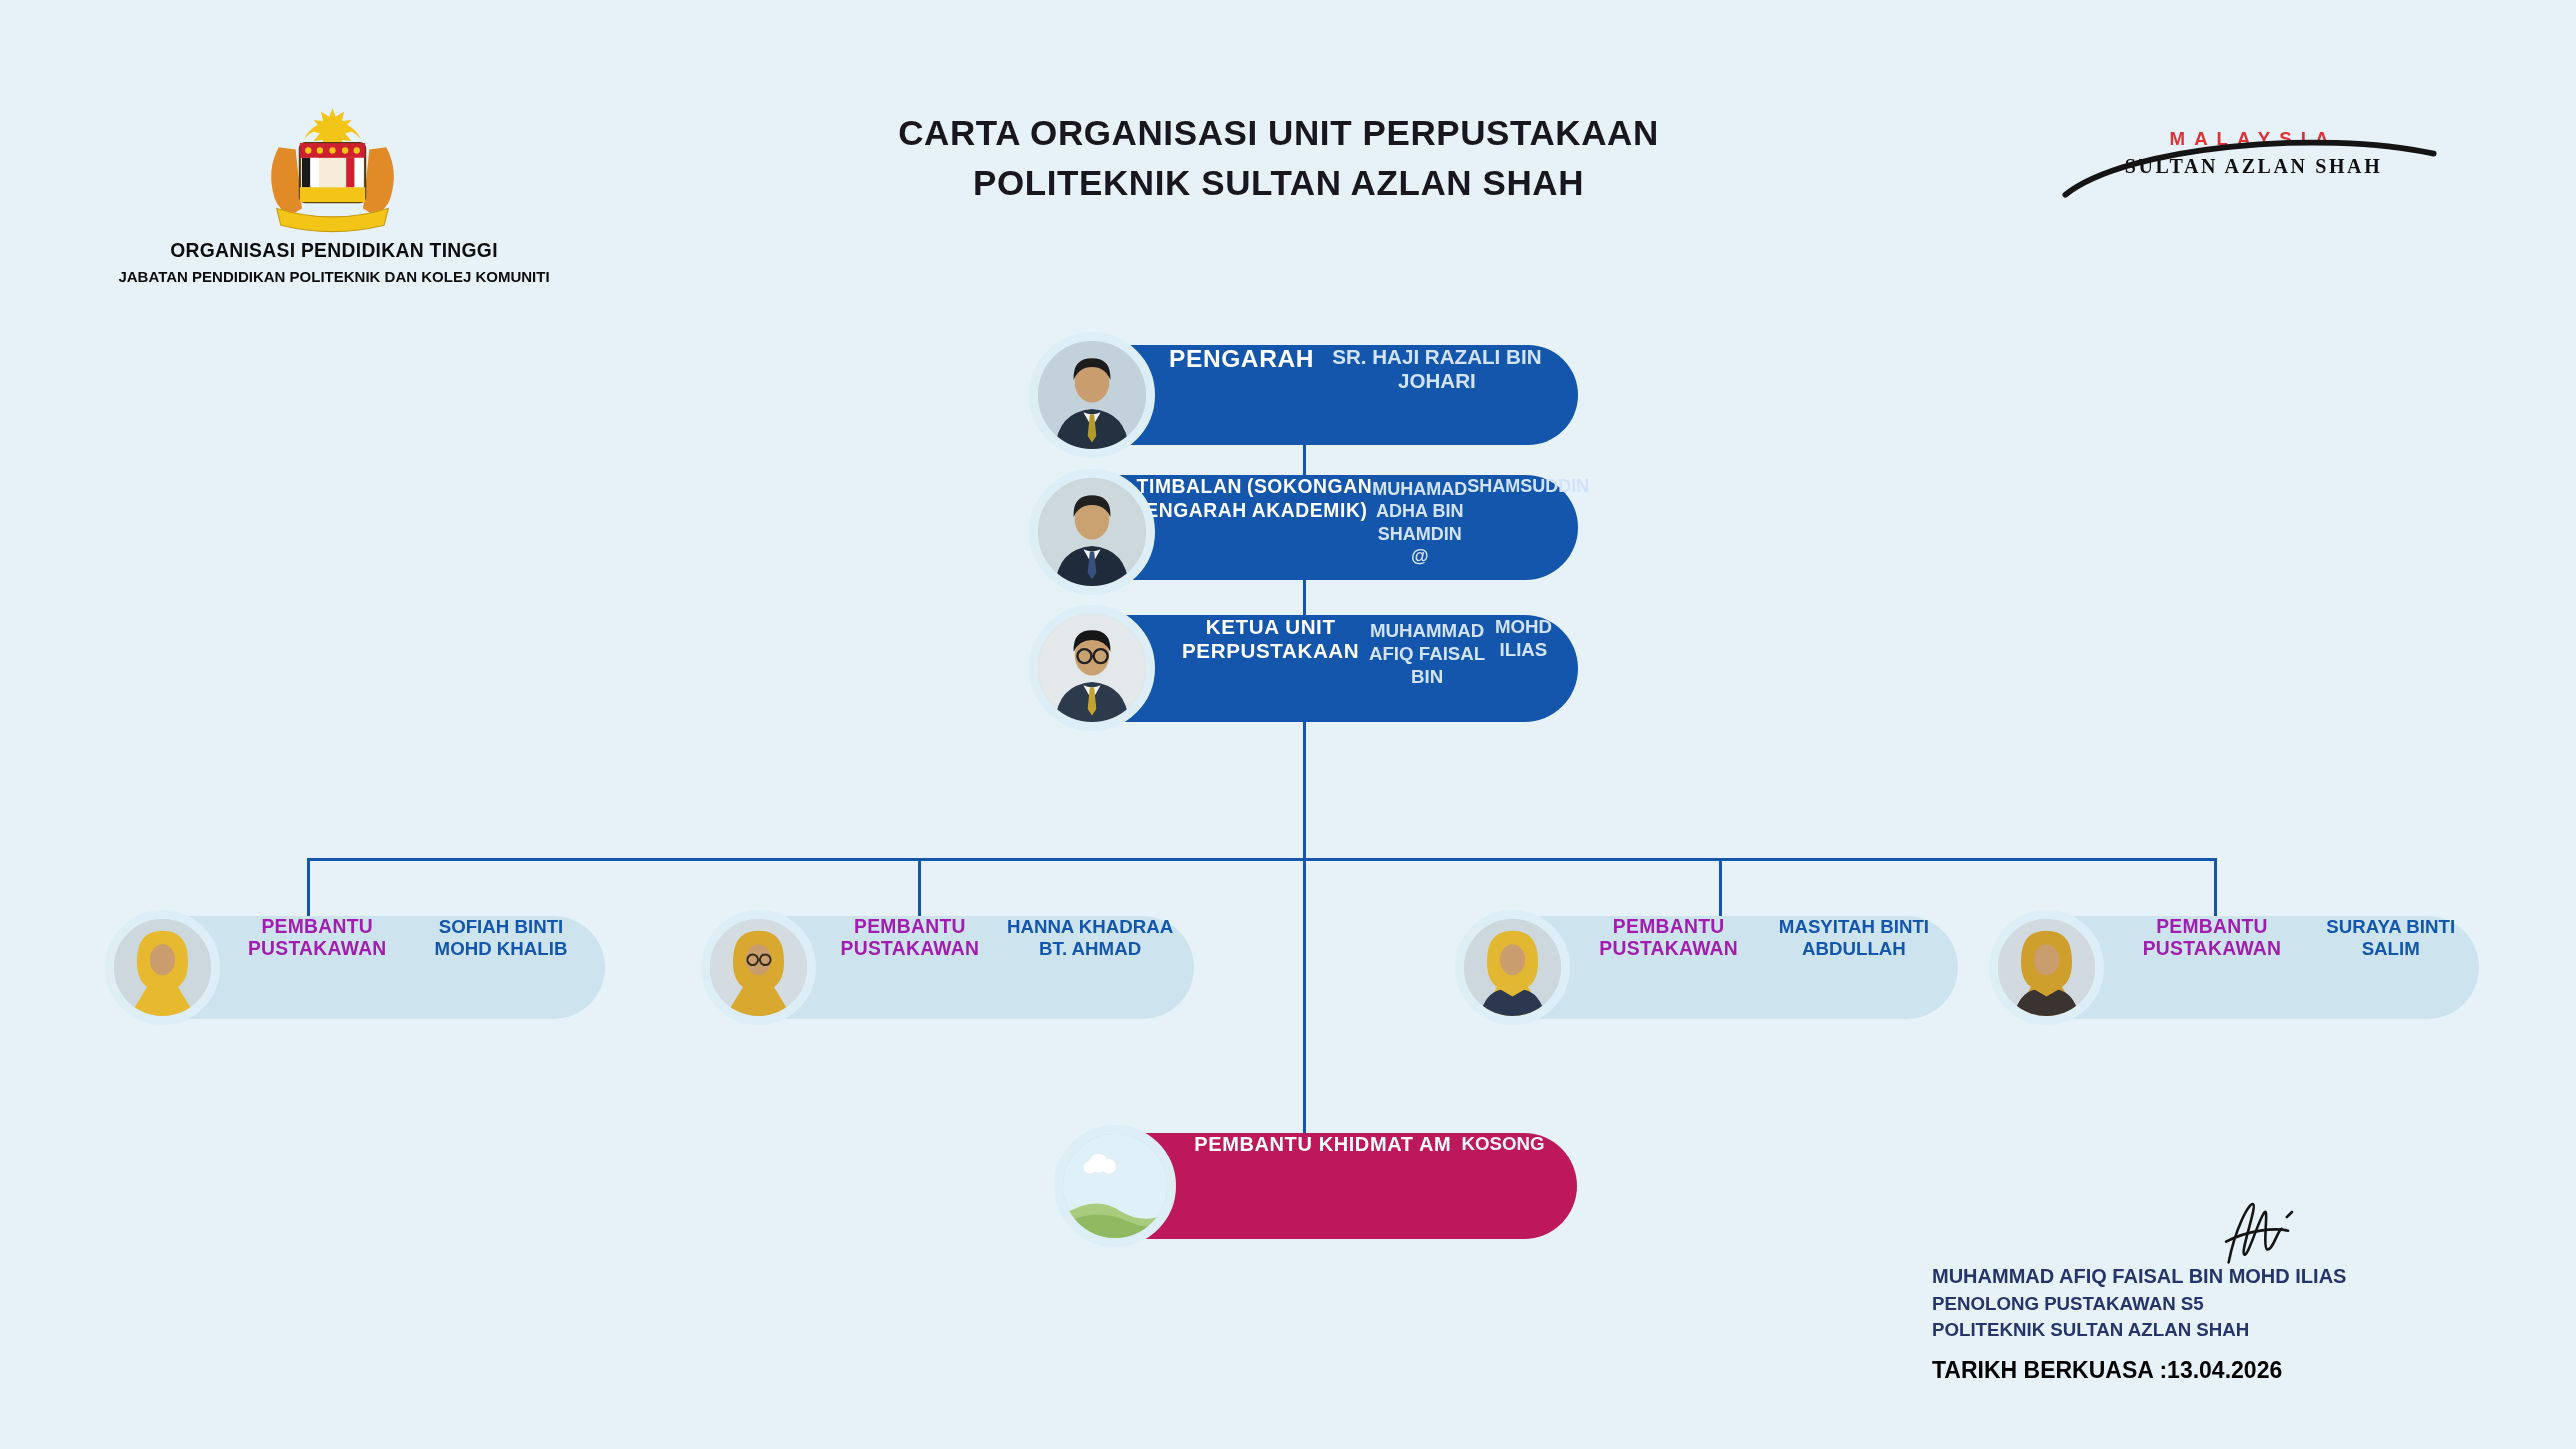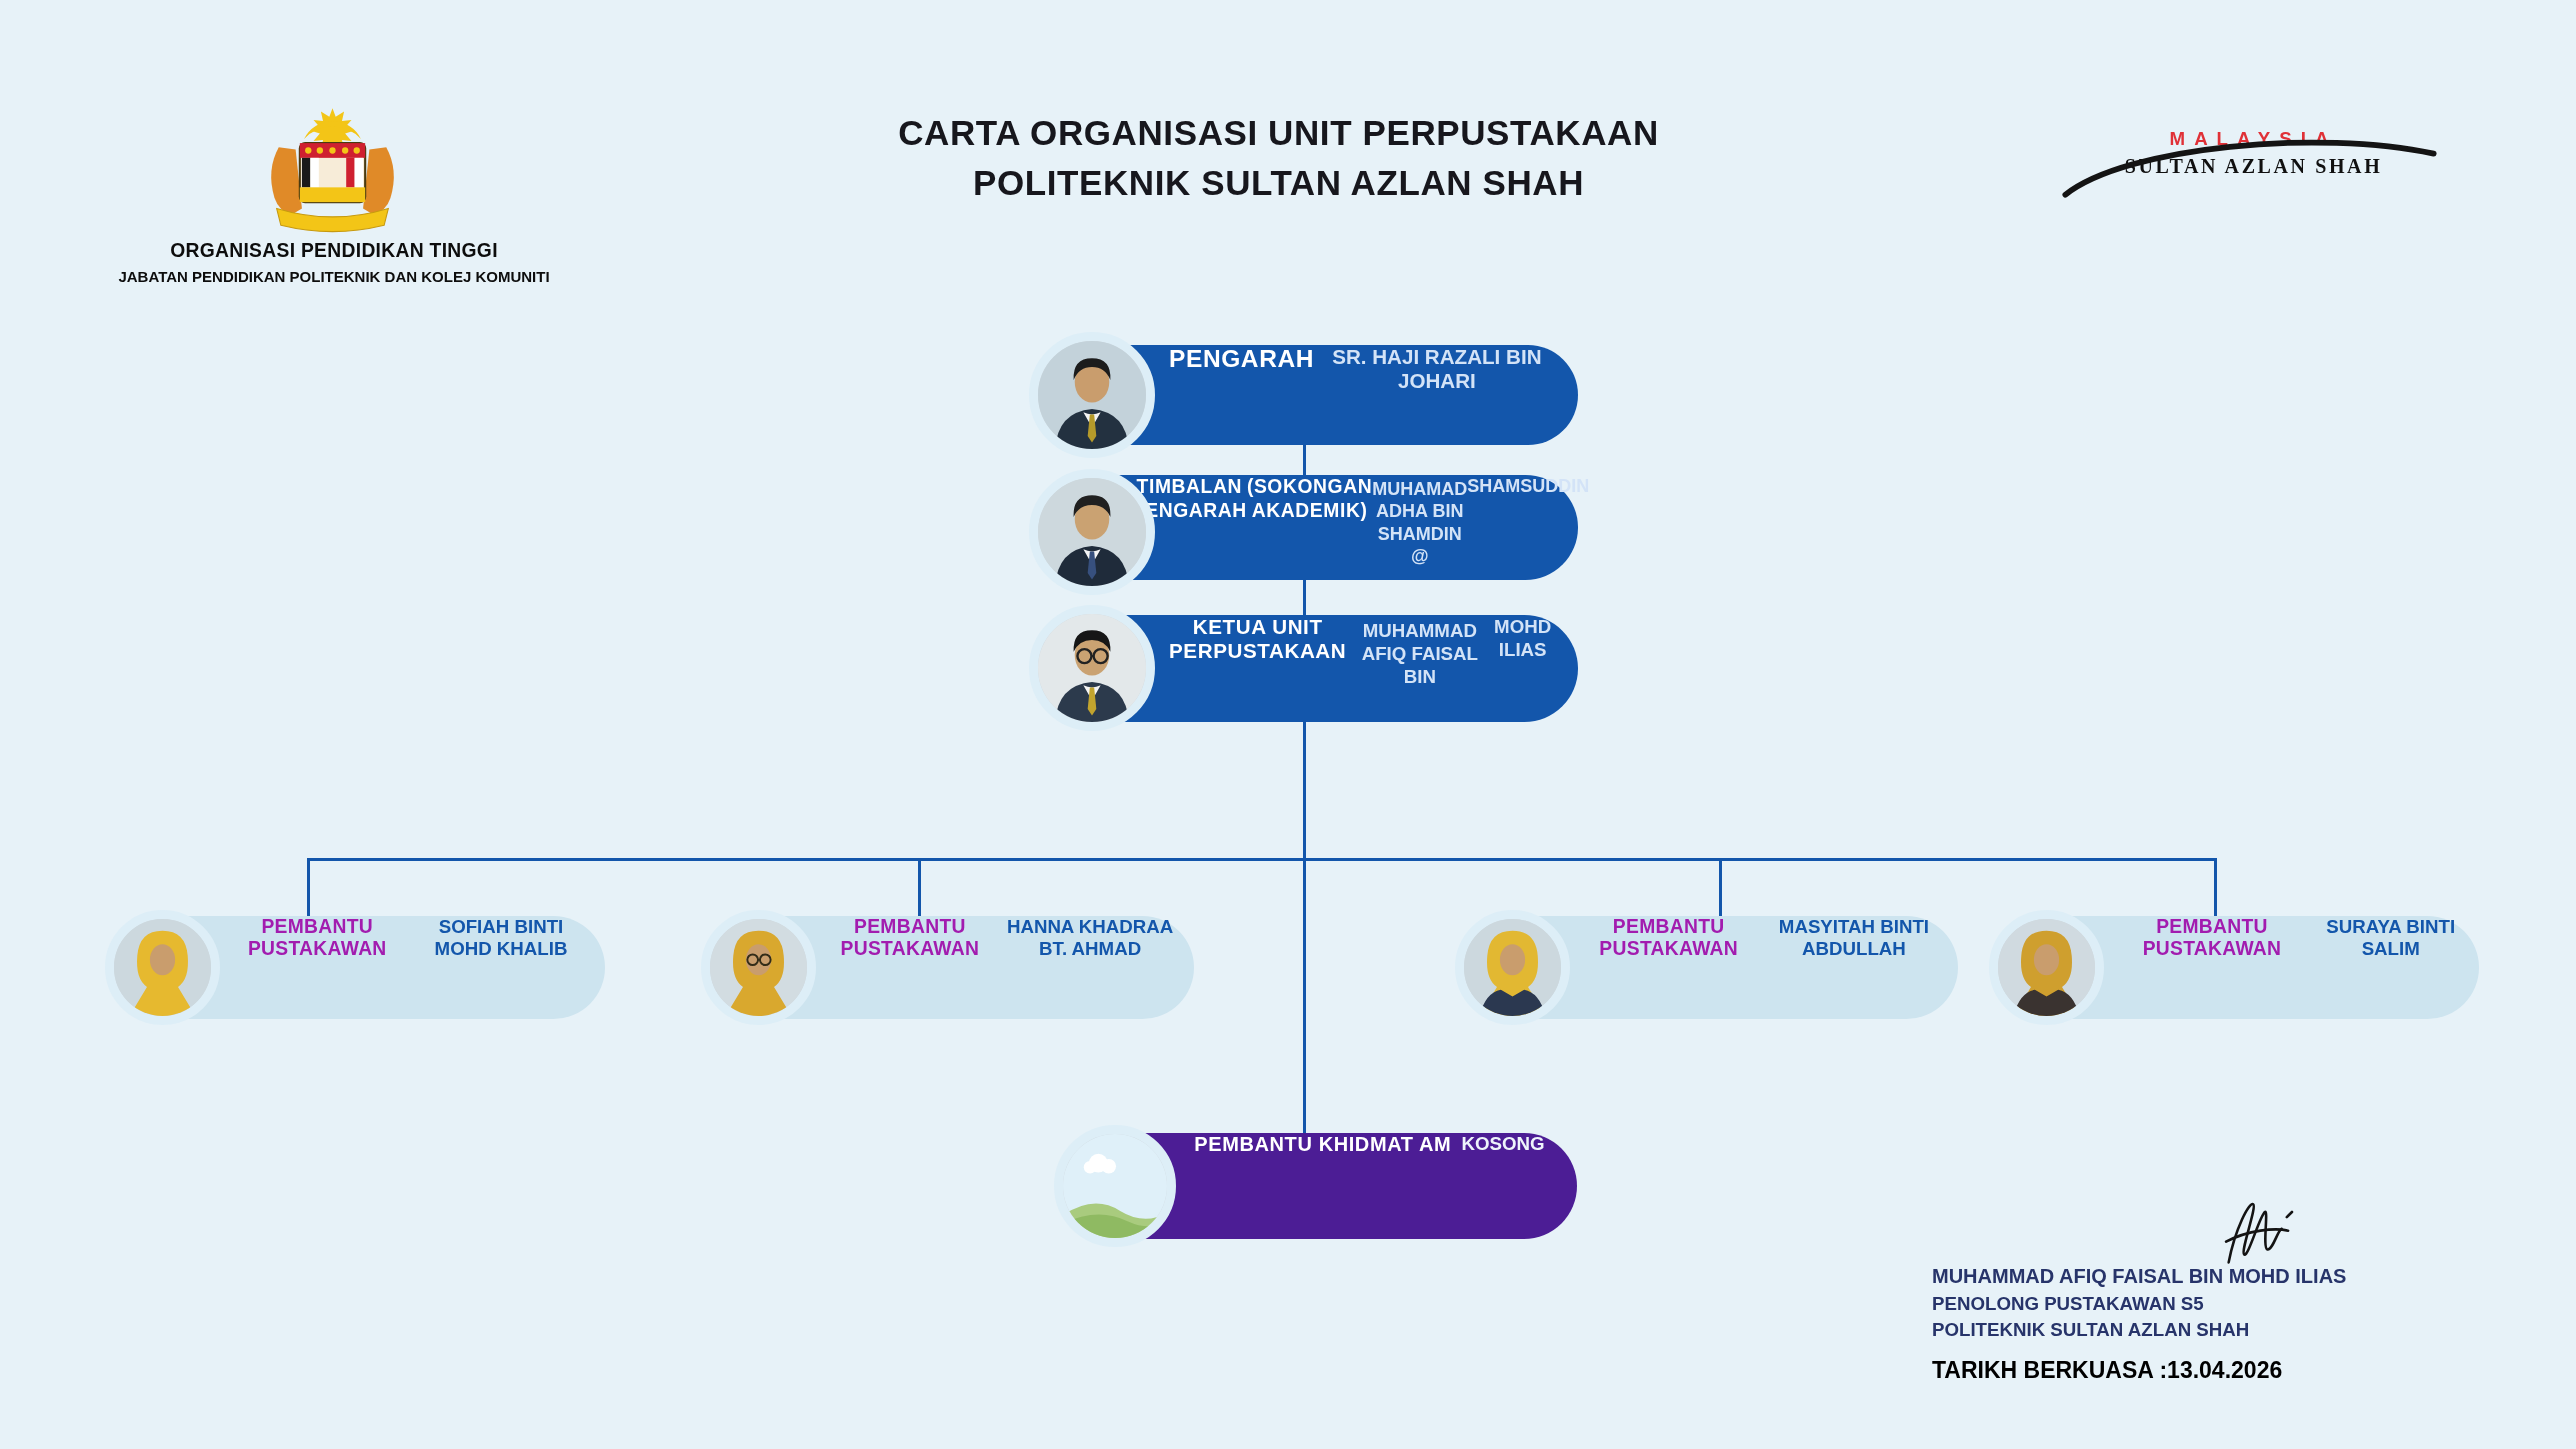--- a/index.html
+++ b/index.html
@@ -27,21 +27,21 @@
   #brand .malaysia { font-size:18.7px; font-weight:600; letter-spacing:9px; color:#e03137; margin-top:0; }
   #brand .school { font-family:"Liberation Serif", serif; font-size:20px; font-weight:800; letter-spacing:2.6px; color:#101010; margin-top:5.2px; }
 
   
   .line { position:absolute; background:#1356ab; z-index:1; }
 
   
   .node { position:absolute; border-radius:643px; z-index:2; }
   .node.blue  { background:#1356ab; }
   .node.light { background:#cde4ef; }
-  .node.navy  { background:#4c1d95; }
+  .node.navy  { background:#be185d; }
   .photo {
     position:absolute; border-radius:50%; overflow:hidden;
     border:9px solid #ddeef7; background:#cfd9df; z-index:3;
   }
   .photo svg { display:block; width:100%; height:100%; }
   .ntext {
     position:absolute; top:0; bottom:0; right:26px;
     display:flex; flex-direction:row; justify-content:center;
     text-align:center;
   }
@@ -158,21 +158,21 @@
       <g stroke="#222" stroke-width="2.2" fill="none">
         <circle cx="43" cy="39" r="6.5"></circle>
           <circle cx="58" cy="39" r="6.5"></circle>
           <path d="M49.5,39 h2"></path>
       </g>
       <path d="M16,100 Q18,66 50,63 Q82,66 84,100 Z" fill="#2c3a4c"></path>
       <path d="M42,66 L50,80 L58,66 Q50,70 42,66 Z" fill="#f4f4f4"></path>
       <path d="M48,68 L52,68 L54,88 L50,94 L46,88 Z" fill="#c2a42e"></path>
     </svg>
   </div>
-  <div class="ntext" style="left:135px; gap:1px;text-align:center;">
+  <div class="ntext" style="left:148px; gap:1px;text-align:center;">
     <div class="ntitle" style="font-size:20.6px;">KETUA UNIT PERPUSTAKAAN</div>
     <div class="nname" style="font-size:18.7px; line-height:23px; margin-top:3.9px;">MUHAMMAD AFIQ FAISAL BIN</div>
     <div class="nname" style="font-size:18.7px; line-height:23px;">MOHD ILIAS</div>
   </div>
 </div>
 
 <div class="node light" style="left:109px; top:916px; width:496px; height:103px;">
   <div class="photo" style="width:115px; height:115px; left:-3.9px; top:-5.8px;">
     <svg viewBox="0 0 100 100">
       <rect width="100" height="100" fill="#ccd8de"></rect>

